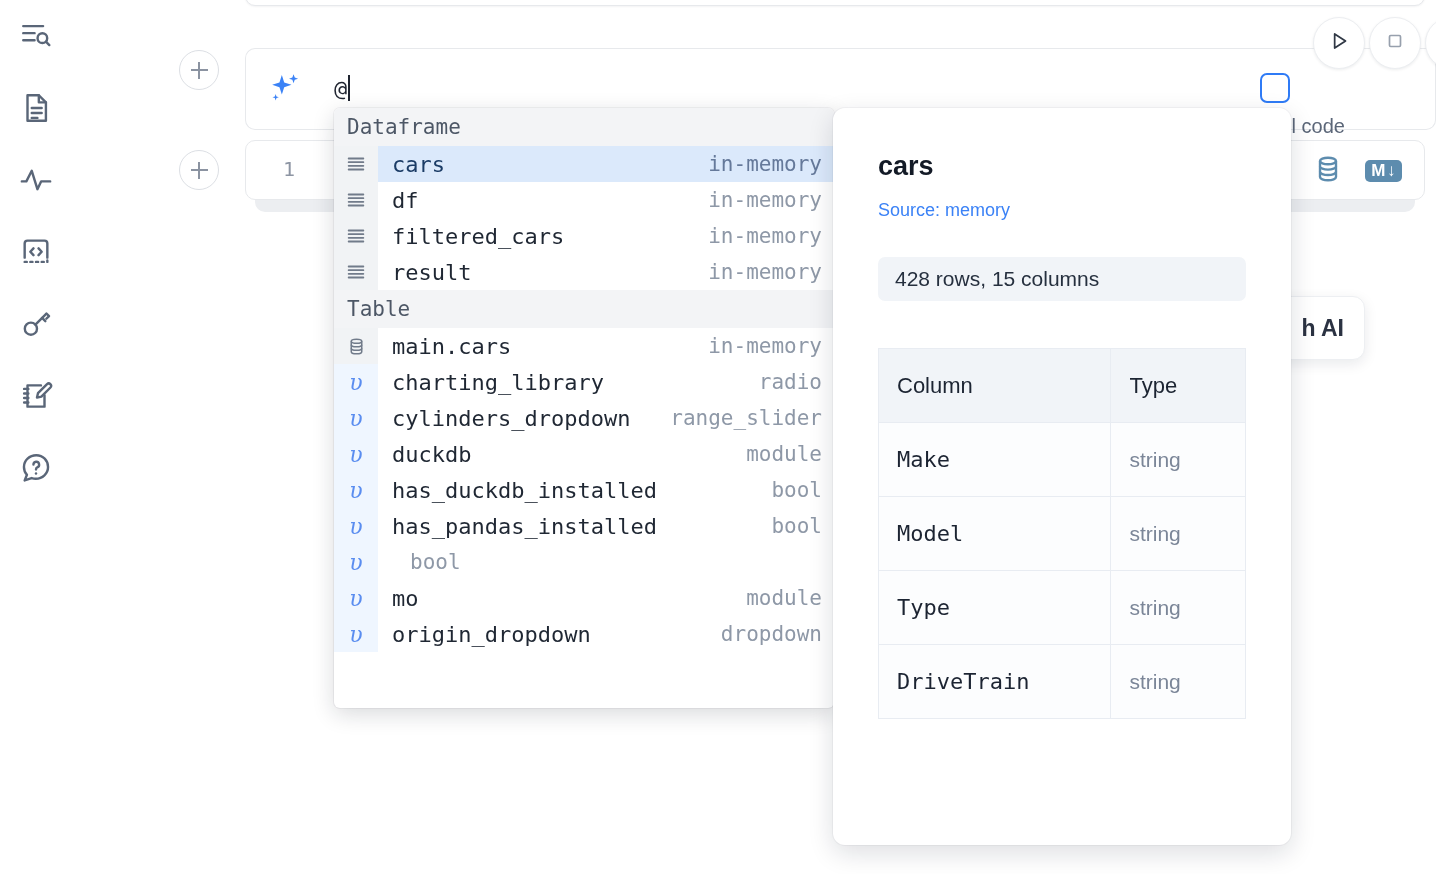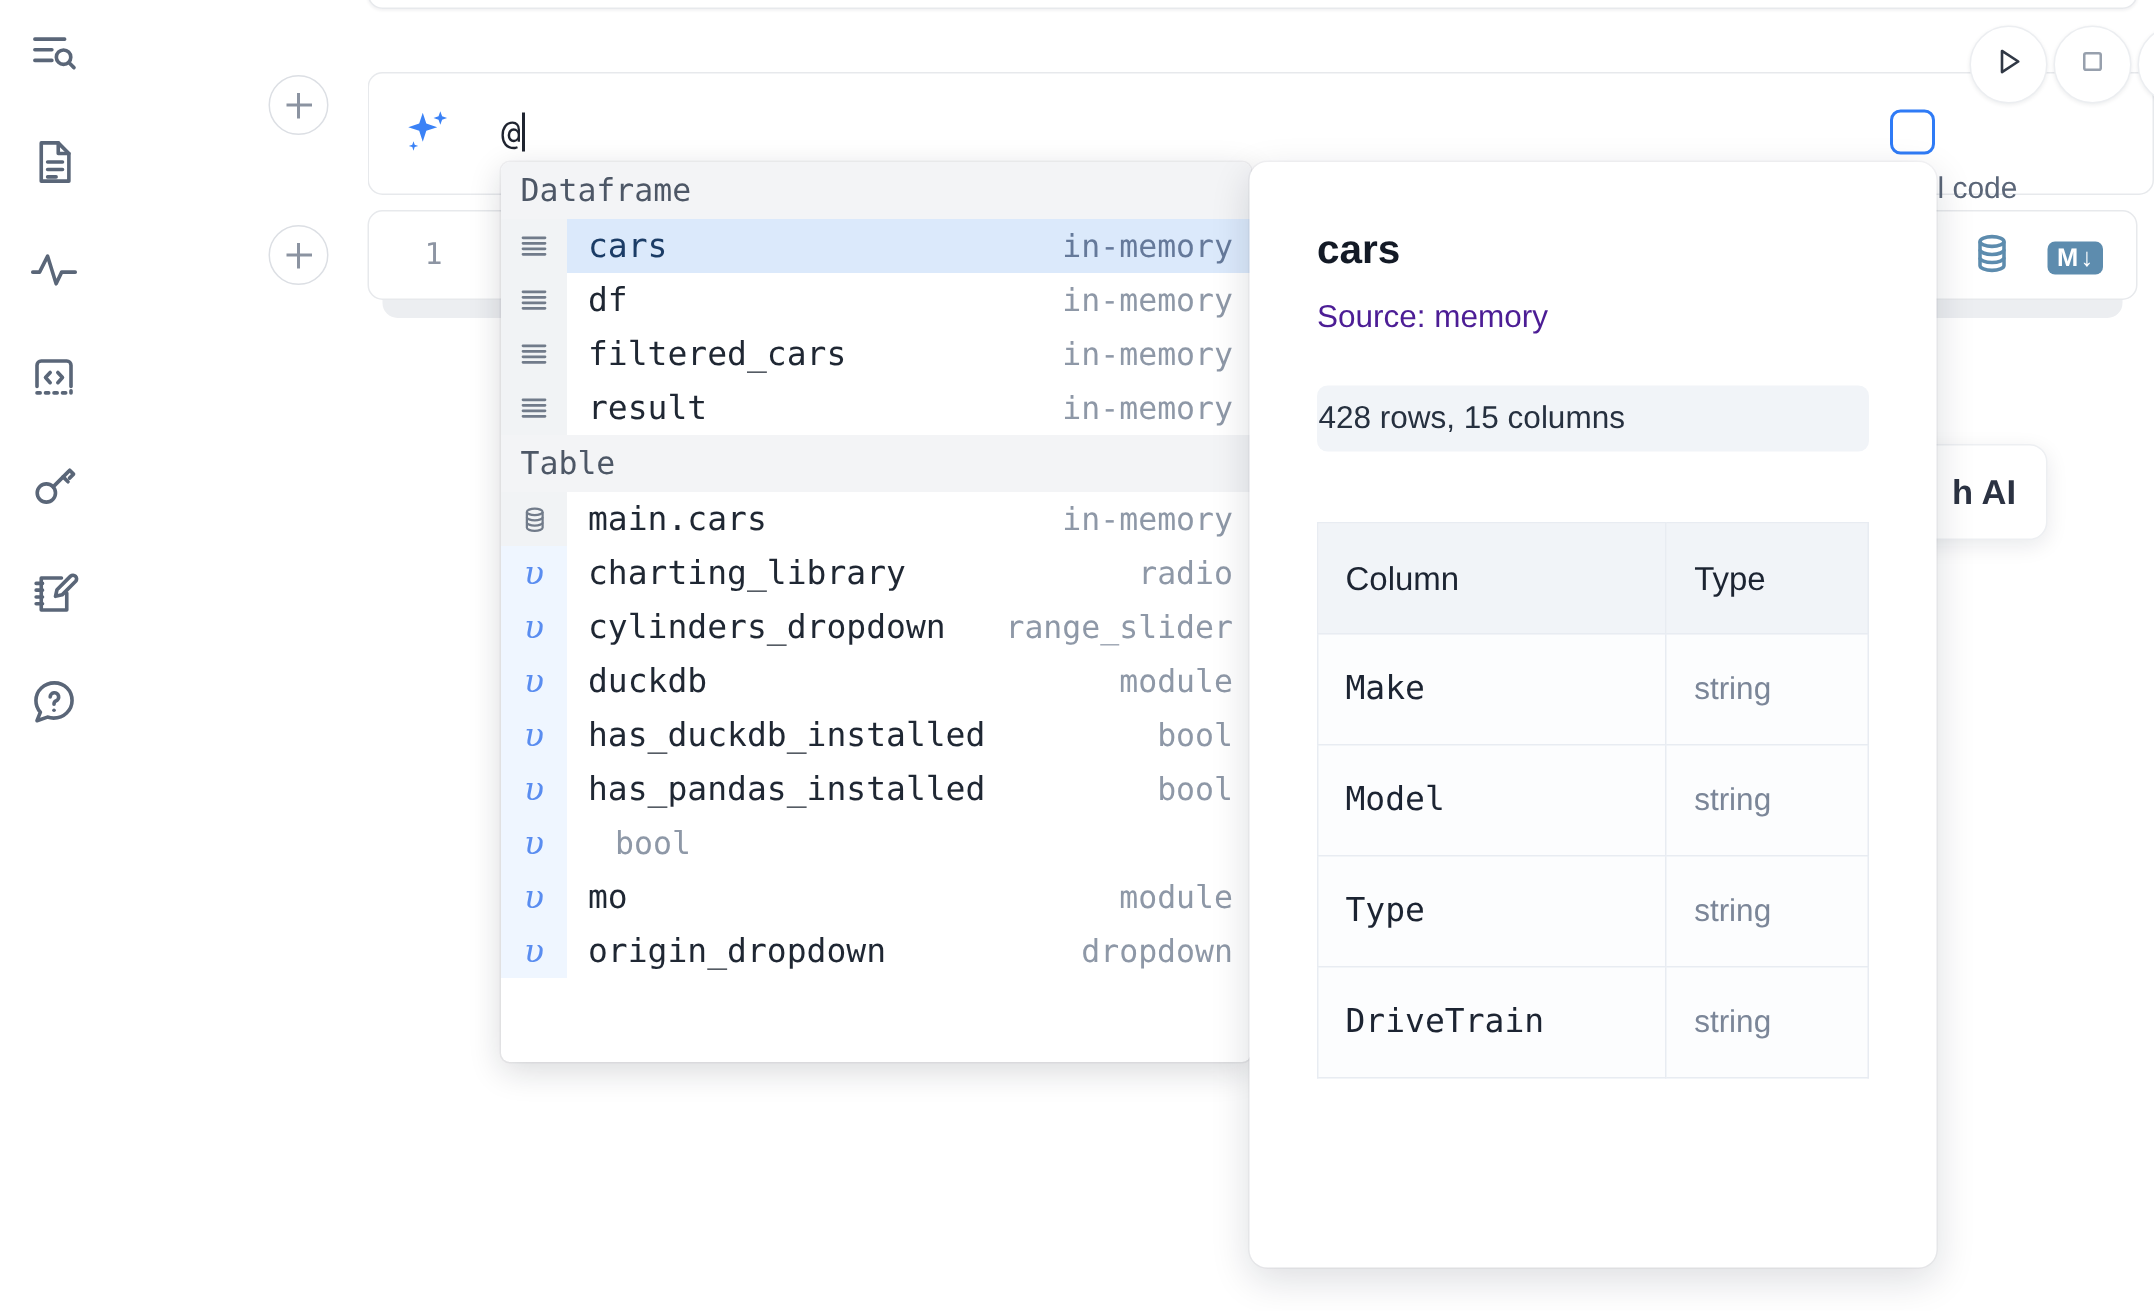--- a/index.html
+++ b/index.html
@@ -138,25 +138,25 @@
   .ac-row.sel .ac-meta { color:#65799a; }
 
   
   .pv {
     position:absolute; left:833px; top:108px; width:458px; height:737px;
     background:#fff; border-radius:12px;
     box-shadow:0 8px 26px rgba(16,24,40,.14), 0 0 0 1px rgba(16,24,40,.04);
     overflow:hidden;
   }
   .pv-title { position:absolute; left:45px; top:43px; font-size:27px; font-weight:700; color:#131a26; }
-  .pv-source { position:absolute; left:45px; top:92px; font-size:21px; color:#4c1d95; }
+  .pv-source { position:absolute; left:45px; top:92px; font-size:18px; color:#3b82f6; }
   .pv-stat {
     position:absolute; left:45px; top:149px; width:368px; height:44px;
     background:#f1f4f8; border-radius:7px; display:flex; align-items:center;
-    padding-left:1px; font-size:21px; color:#26303f;
+    padding-left:17px; font-size:21px; color:#26303f;
   }
   .pv-table { position:absolute; left:45px; top:240px; width:368px; border-collapse:collapse; }
   .pv-table th, .pv-table td {
     border:1px solid #e8ecf2; text-align:left; height:74px; padding:0 18px;margin-top:22px;
   }
   .pv-table th { background:#f1f4f8; font-weight:400; font-size:22px; color:#1c2432; }
   .pv-table td.col {
     font-family:"DejaVu Sans Mono", monospace; font-size:22px; color:#1c2432; background:#fcfdfe;
   }
   .pv-table td.typ { font-size:21px; color:#7b8698; background:#fcfdfe; }

